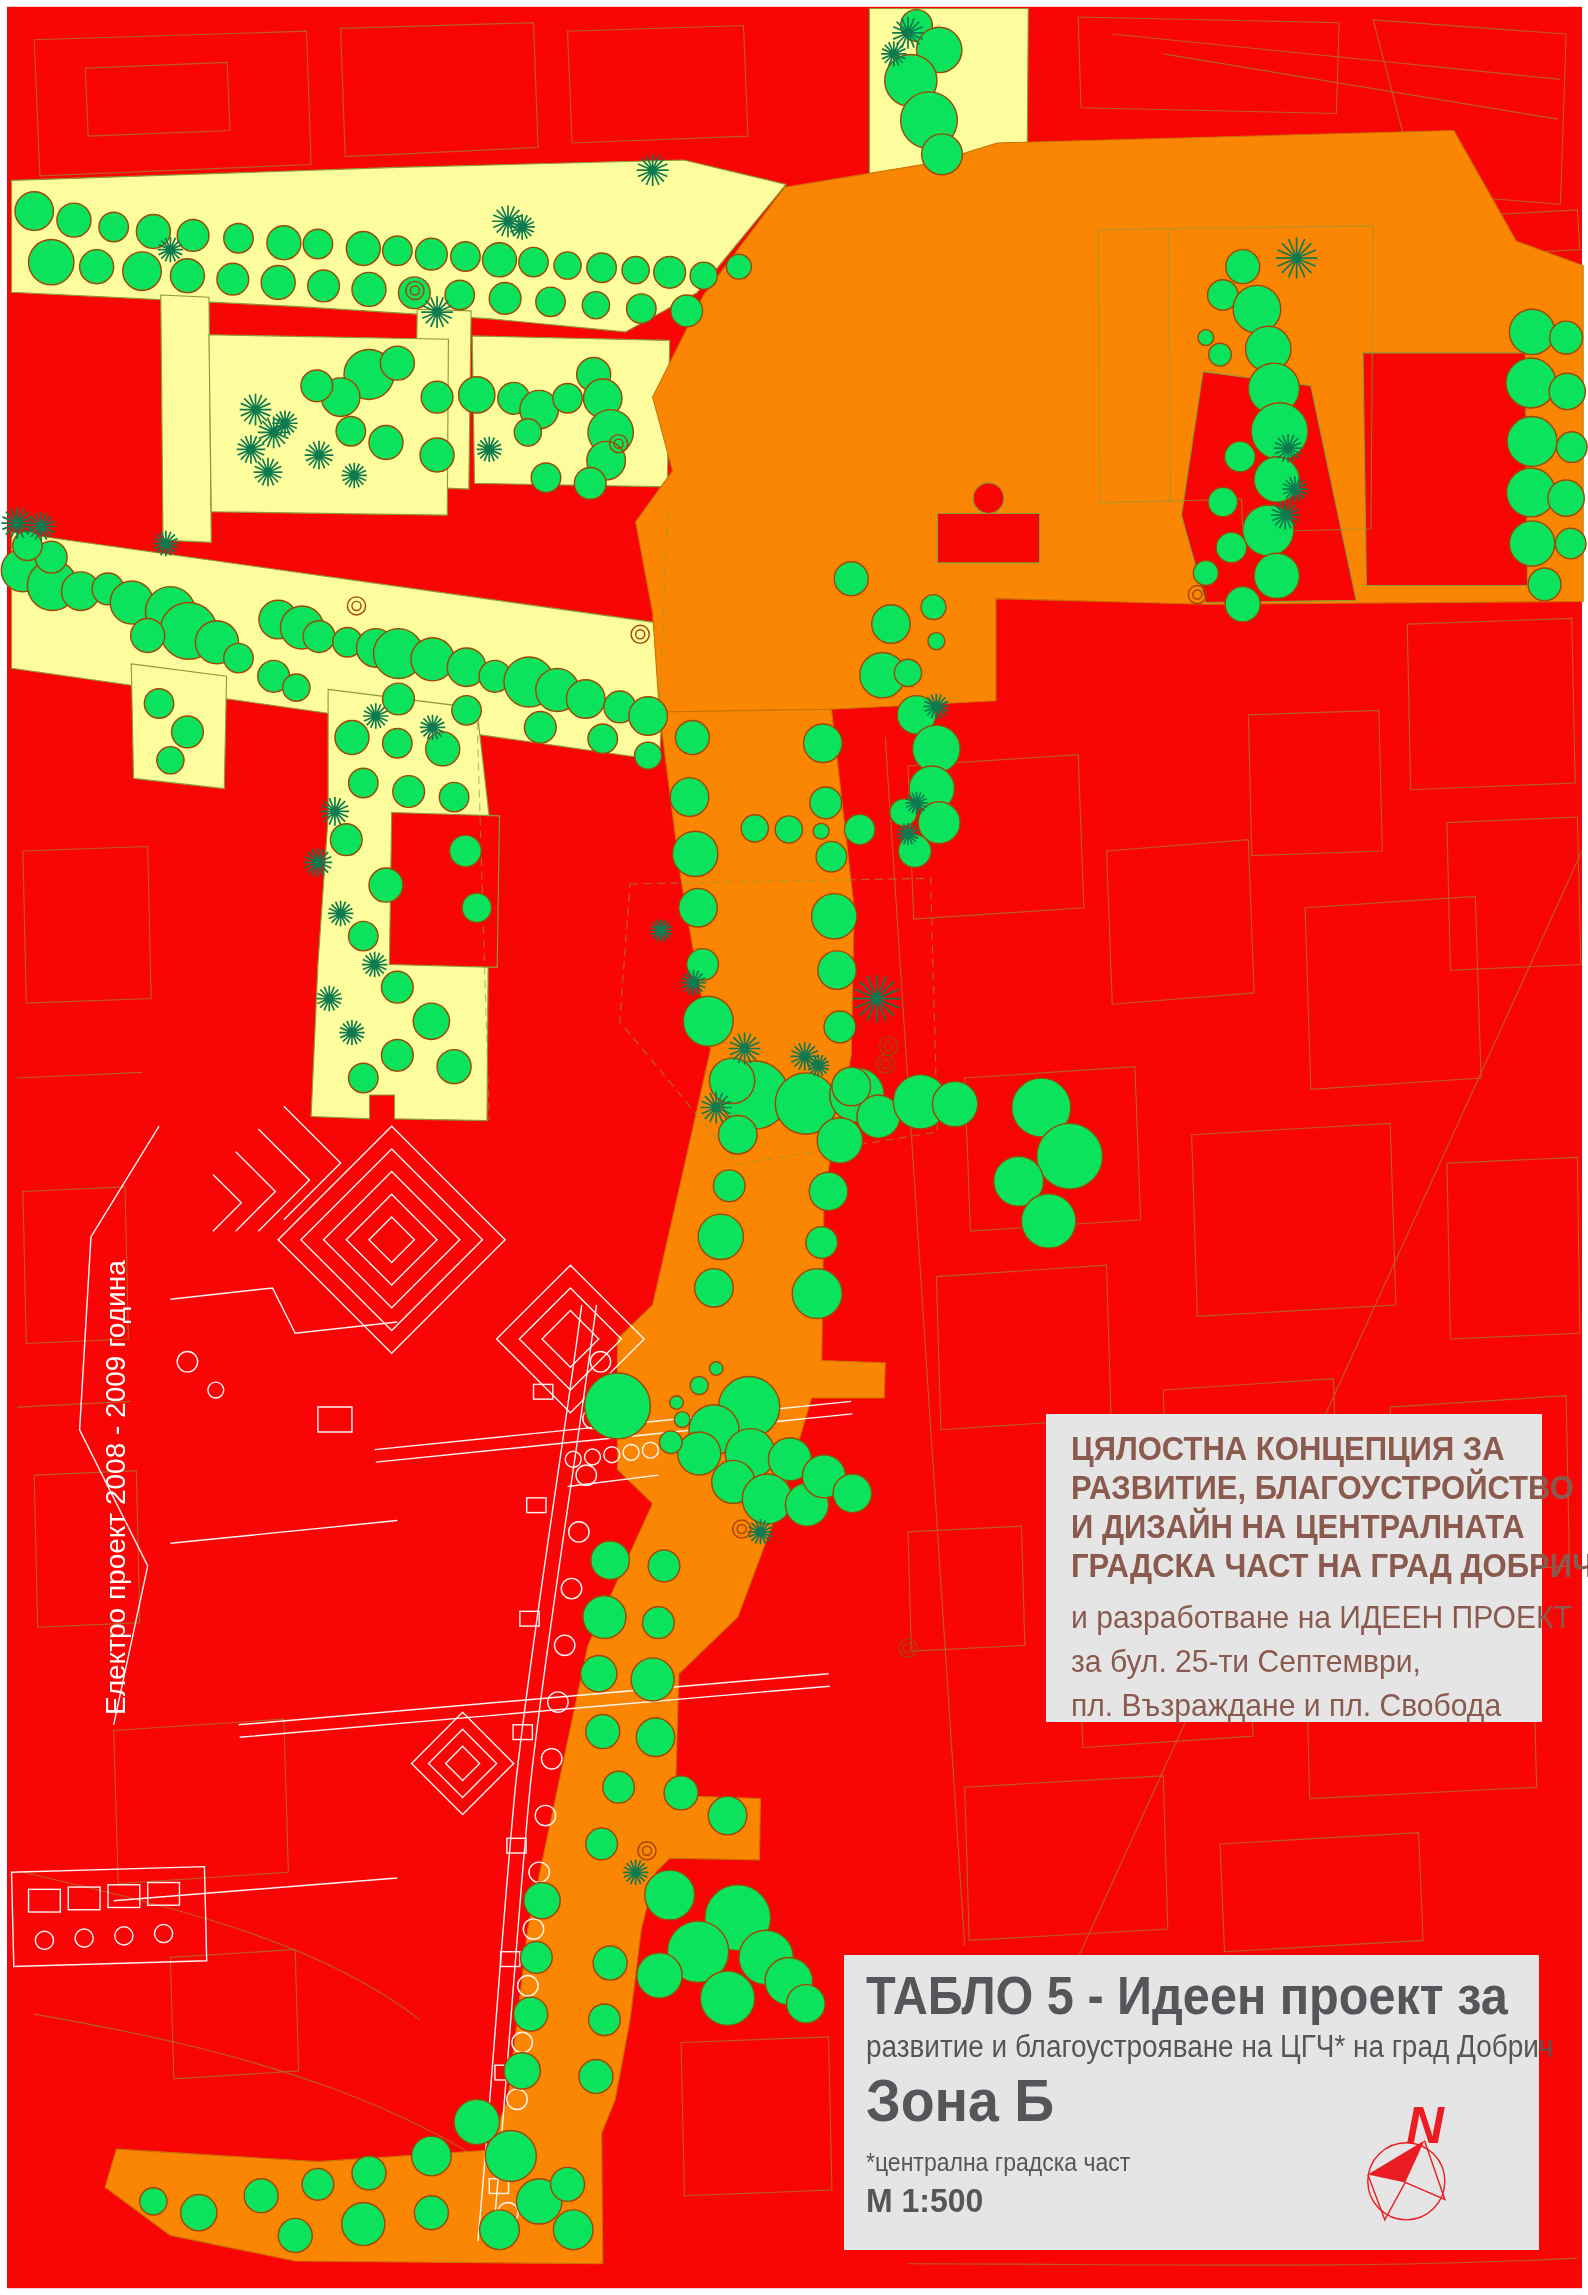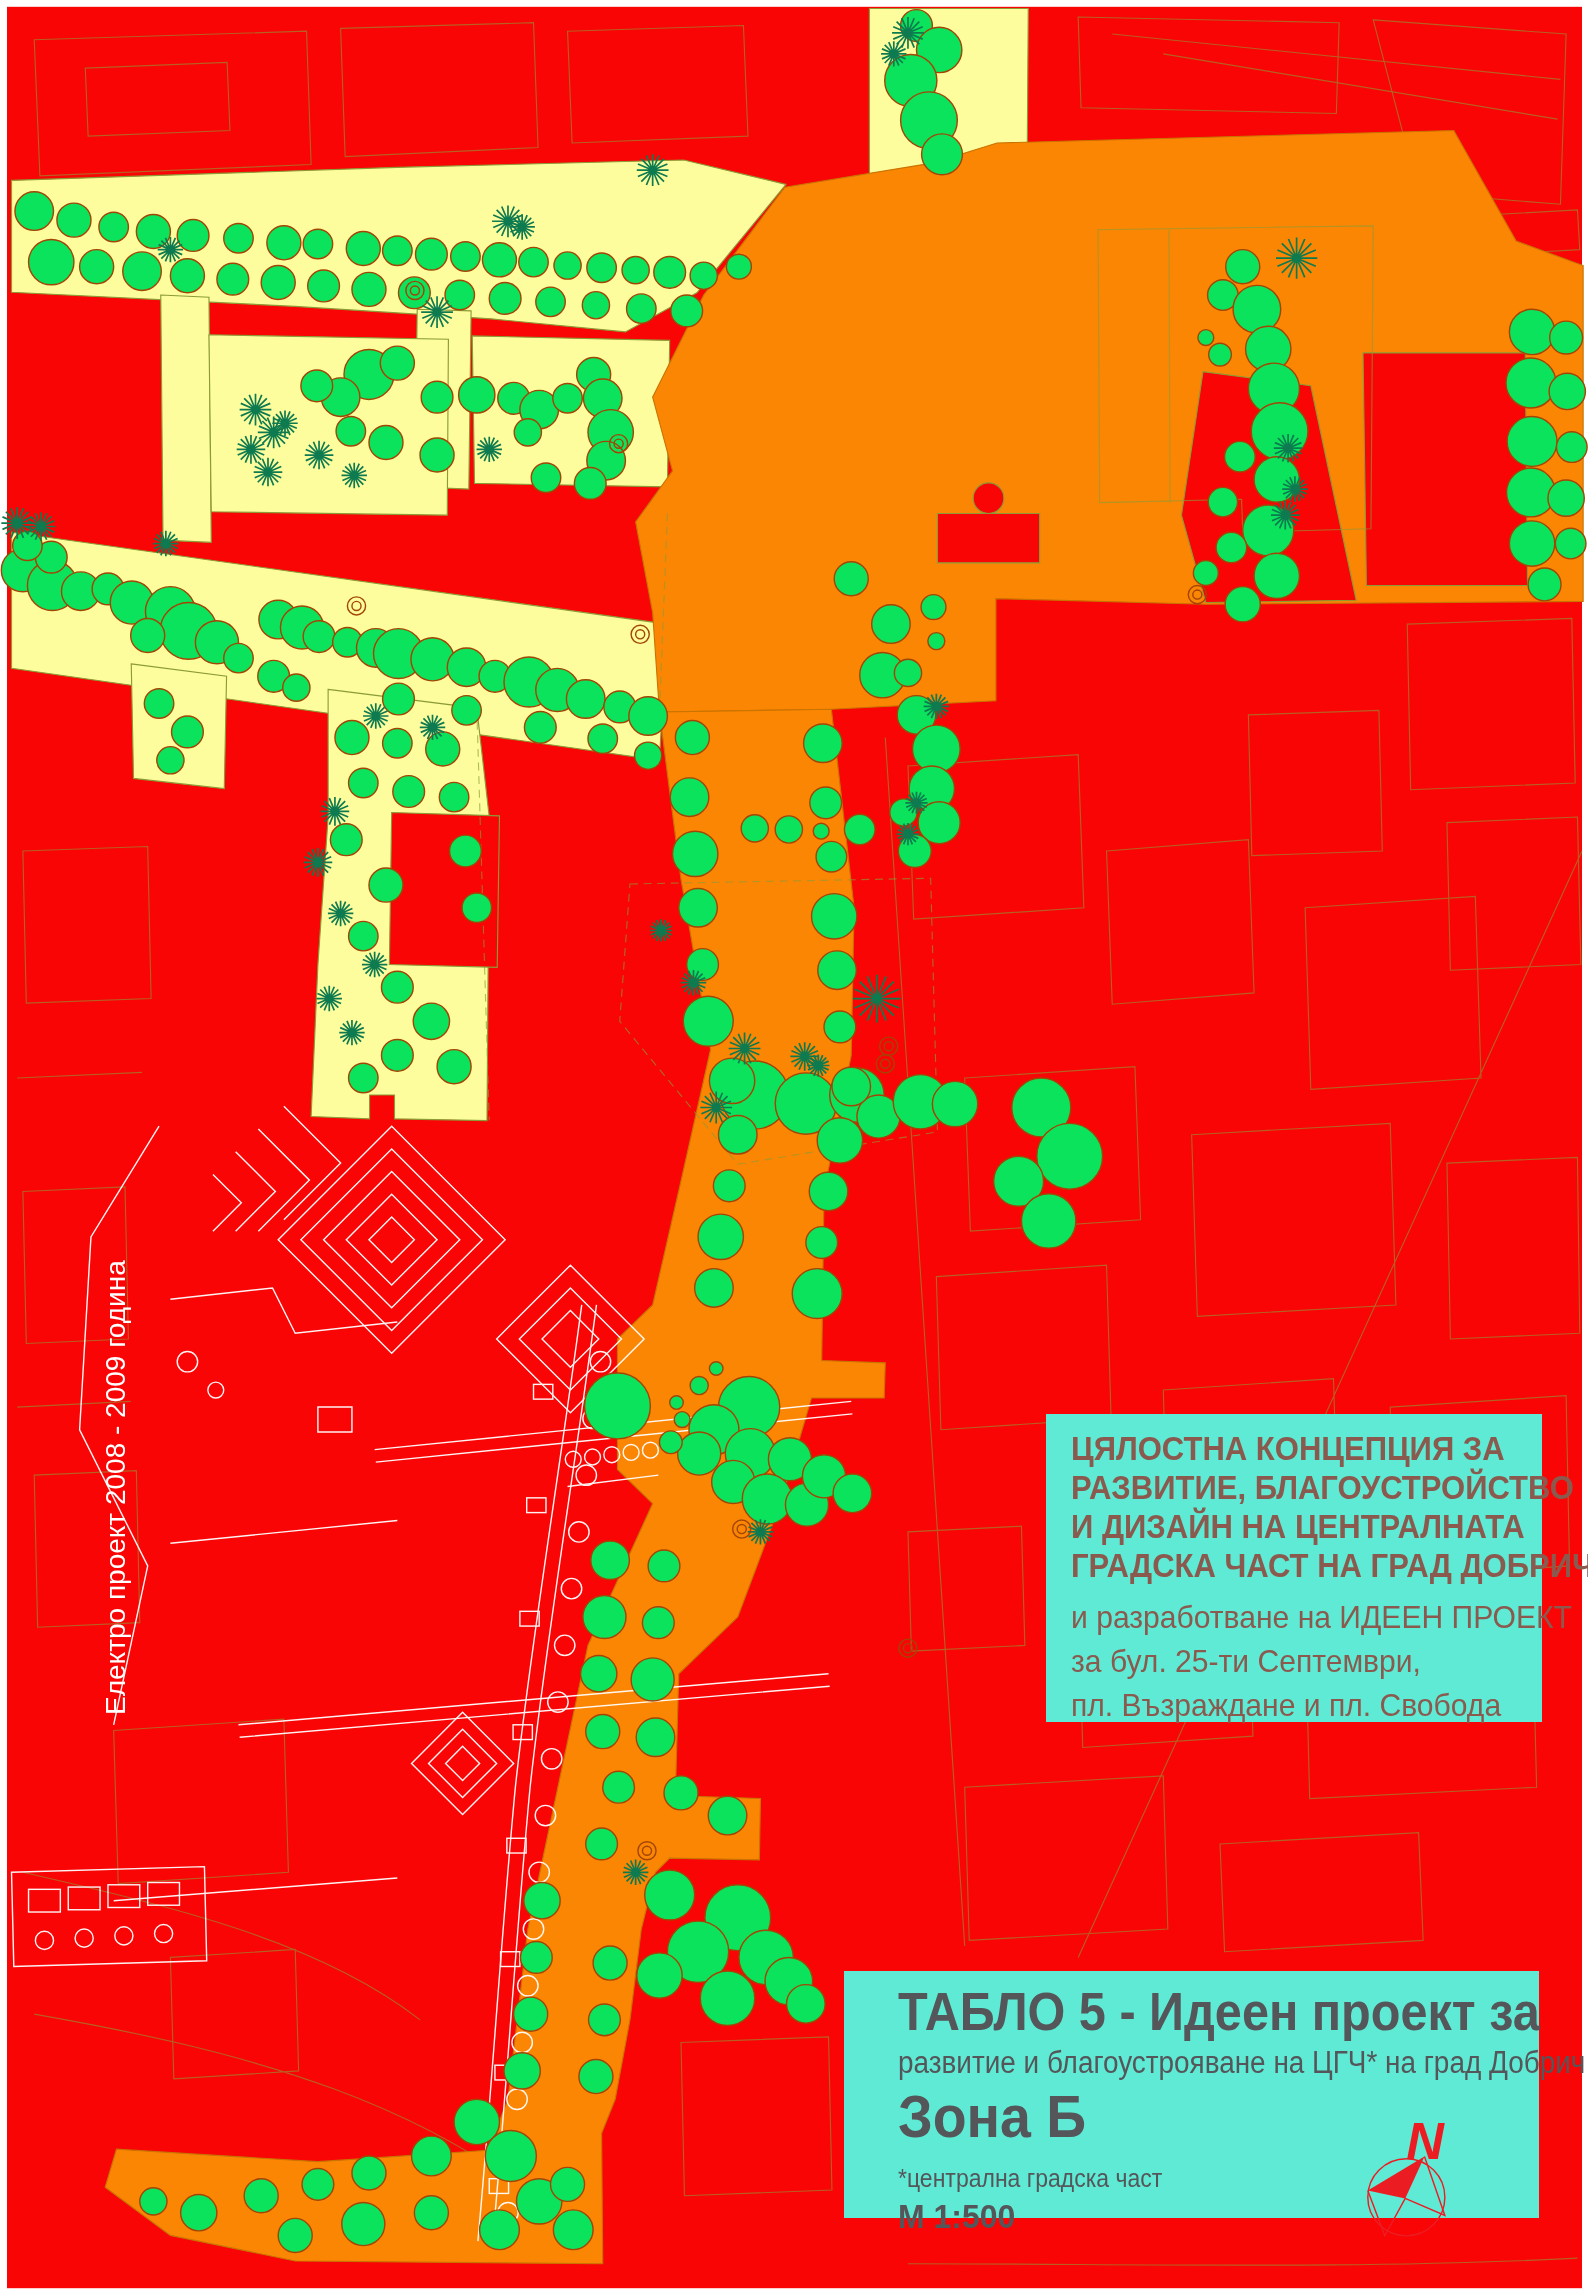--- a/index.html
+++ b/index.html
@@ -4,29 +4,29 @@
 <style>
   html,body{margin:0;padding:0;width:1589px;height:2295px;background:#ffffff;
     font-family:"Liberation Sans",sans-serif;}
   .poster{position:absolute;left:0;top:0;width:1589px;height:2295px;overflow:hidden;}
   svg.map{position:absolute;left:0;top:0;width:1589px;height:2295px;display:block;}
 
   .tree{fill:var(--green);stroke:var(--treeStroke);stroke-width:2.5;}
   .conifer{stroke:var(--conifer);stroke-width:3;fill:none;}
   .ring{stroke:var(--treeStroke);stroke-width:2.5;fill:none;}
 
-  .textbox{position:absolute;background:#5eead4;box-sizing:border-box;}
+  .textbox{position:absolute;background:#e5e5e5;box-sizing:border-box;}
   .concept-box{left:1046px;top:1414px;width:496px;height:308px;padding:14.8px 17px 0 25px;}
   .concept-bold{font-size:33px;line-height:39px;font-weight:bold;color:var(--brown);
     white-space:nowrap;transform:scaleX(.94);transform-origin:0 50%;}
   .concept-reg{font-size:32px;line-height:44px;font-weight:normal;color:var(--brown);
     white-space:nowrap;transform:scaleX(.94);transform-origin:0 50%;}
   .concept-reg.first{margin-top:10.2px;}
 
-  .title-box{left:844px;top:1955px;width:695px;height:247px;padding:9px 0 0 54px;margin-top:16px;}
+  .title-box{left:844px;top:1955px;width:695px;height:295px;padding:9px 0 0 22px;}
   .tb-title{font-size:54px;line-height:62px;font-weight:bold;color:var(--gray);
     white-space:nowrap;transform:scaleX(.90);transform-origin:0 50%;}
   .tb-sub{font-size:31px;line-height:41px;color:var(--gray);
     white-space:nowrap;transform:scaleX(.90);transform-origin:0 50%;}
   .tb-zone{font-size:59px;line-height:69px;font-weight:bold;color:var(--gray);
     white-space:nowrap;transform:scaleX(.94);transform-origin:0 50%;}
   .tb-foot{font-size:25px;line-height:33px;color:var(--gray);margin-top:10.2px;
     white-space:nowrap;transform:scaleX(.92);transform-origin:0 50%;}
   .tb-scale{font-size:34px;line-height:42px;font-weight:bold;color:var(--gray);
     white-space:nowrap;transform:scaleX(.94);transform-origin:0 50%;}

